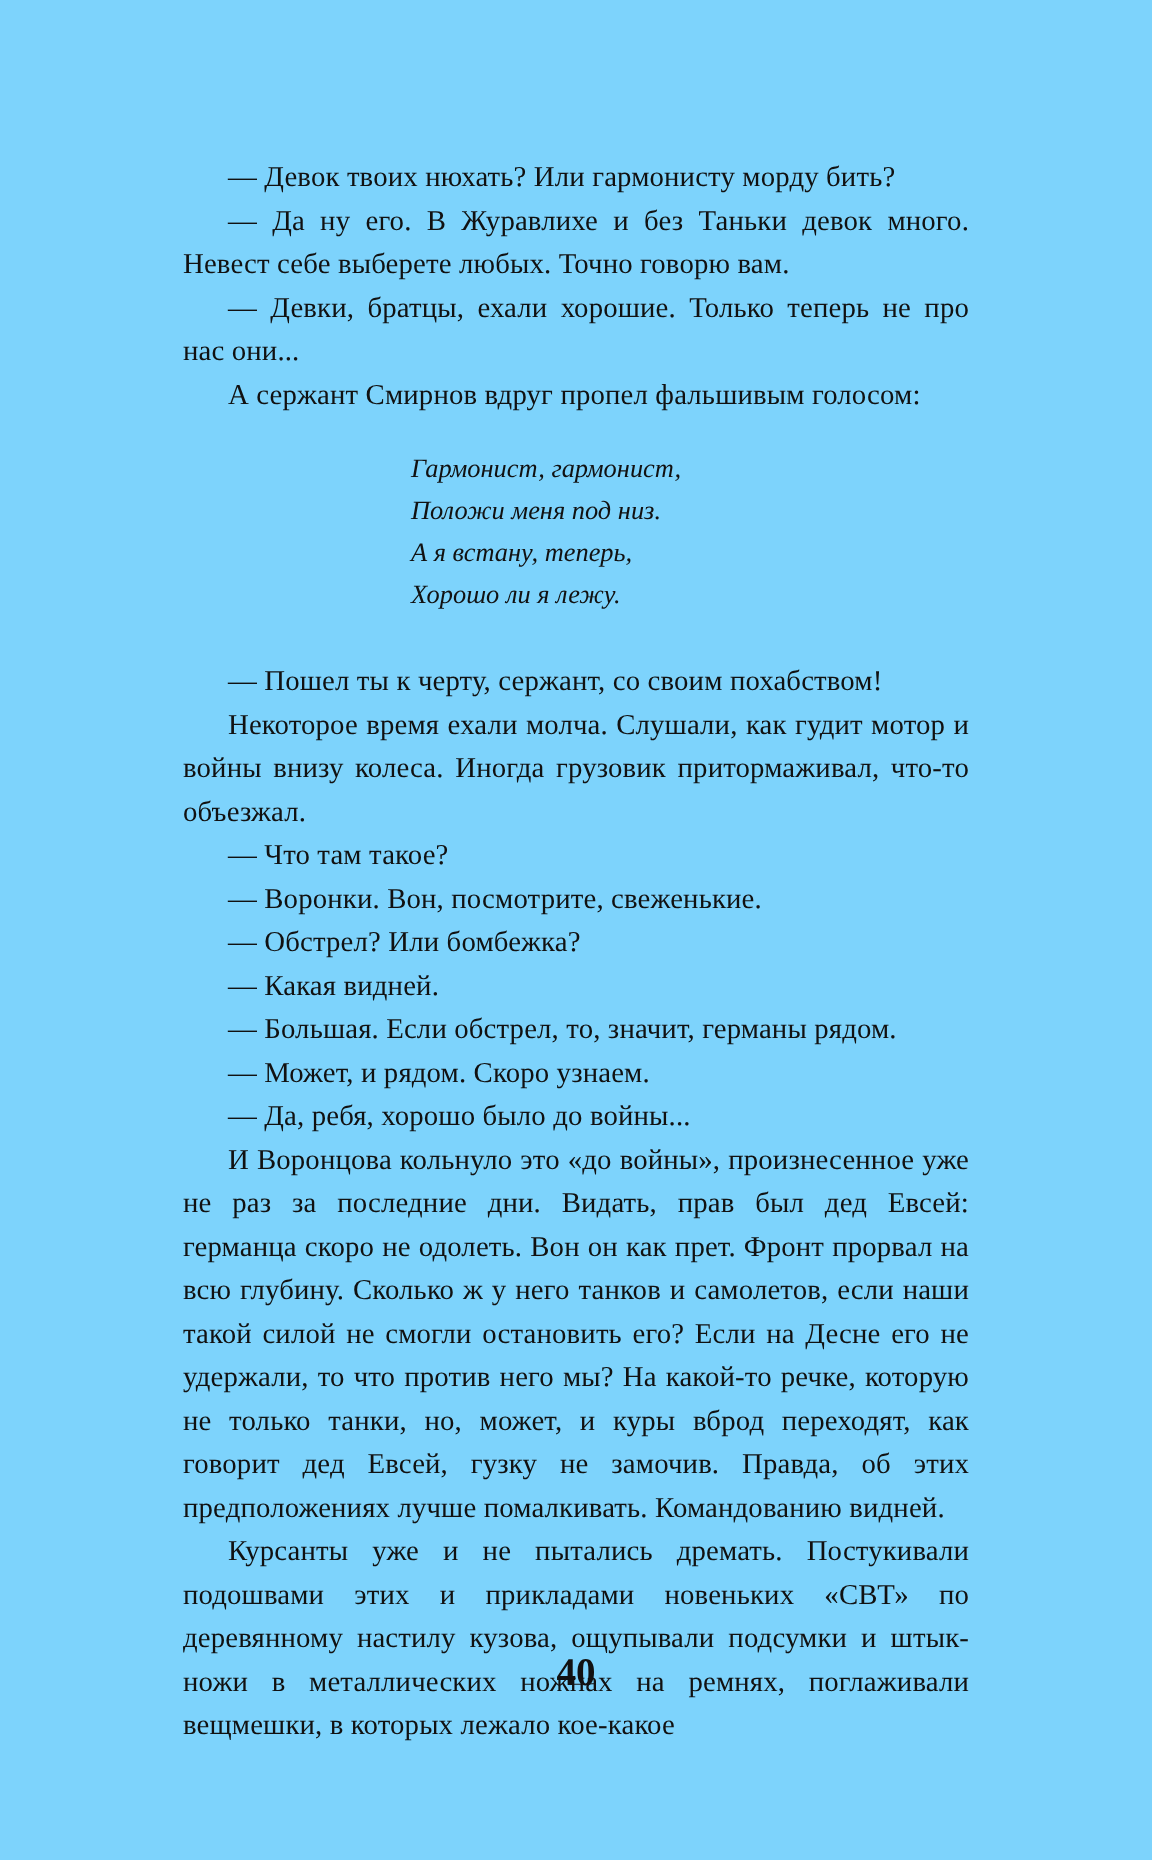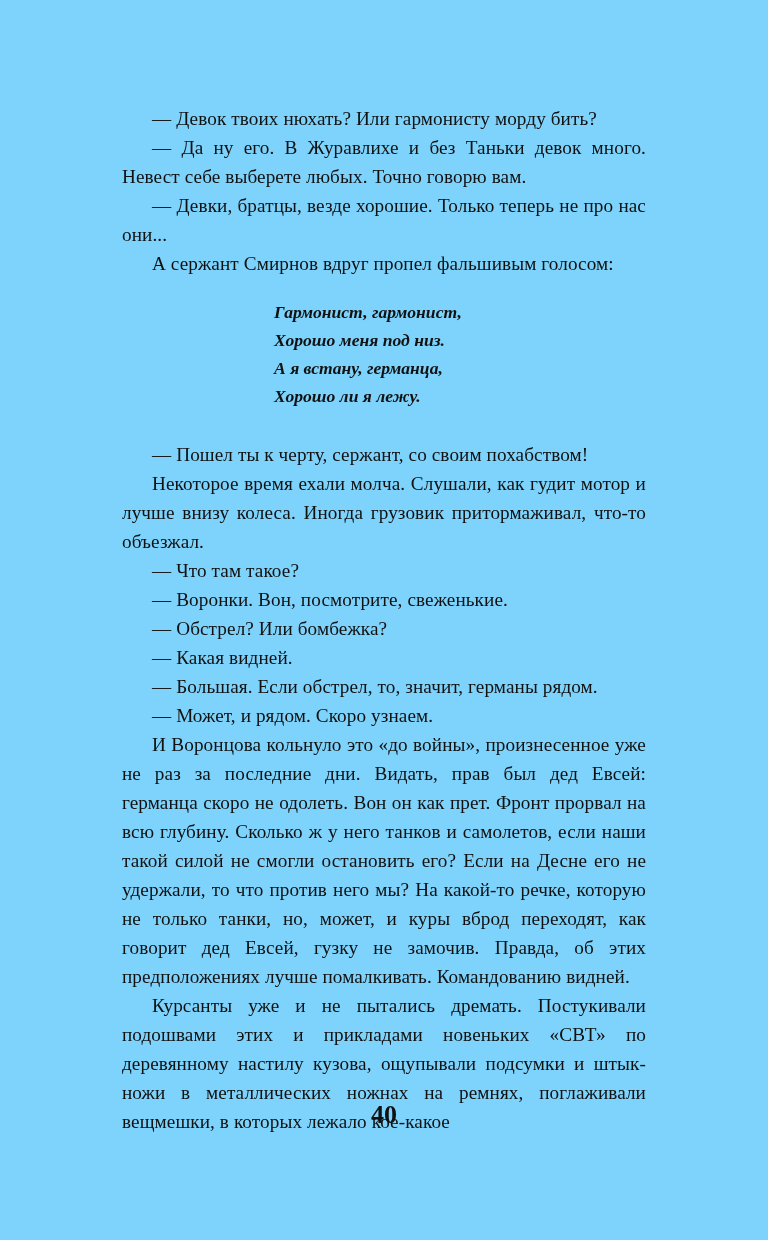--- a/index.html
+++ b/index.html
@@ -43,21 +43,20 @@
   .verse {
     margin: 20px 0 30px 0;
     padding-left: 152px;
   }
   .verse .line {
     font-style: italic;
     font-size: 17.6px;
     line-height: 28px;
     text-align: left;
     white-space: nowrap;
-    font-weight: bold;
   }
   .page-number {
     position: absolute;
     left: 0;
     top: 1100px;
     width: 768px;
     text-align: center;
     font-size: 26px;
     font-weight: bold;
     font-family: "Liberation Serif", "DejaVu Serif", serif;
@@ -65,38 +64,39 @@
 </style>
 </head>
 <body>
 
 <div class="page">
 
   <div class="text-column">
 
     <p class="indent">— Девок твоих нюхать? Или гармонисту морду бить?</p>
     <p class="indent">— Да ну его. В Журавлихе и без Таньки девок много. Невест себе выберете любых. Точно говорю вам.</p>
-    <p class="indent">— Девки, братцы, везде хорошие. Только теперь не про нас они...</p>
+    <p class="indent">— Девки, братцы, ехали хорошие. Только теперь не про нас они...</p>
     <p class="indent">А сержант Смирнов вдруг пропел фальшивым голосом:</p>
 
     <div class="verse">
       <div class="line">Гармонист, гармонист,</div>
-      <div class="line">Хорошо меня под низ.</div>
-      <div class="line">А я встану, германца,</div>
+      <div class="line">Положи меня под низ.</div>
+      <div class="line">А я встану, теперь,</div>
       <div class="line">Хорошо ли я лежу.</div>
     </div>
 
     <p class="indent">— Пошел ты к черту, сержант, со своим похабством!</p>
-    <p class="indent">Некоторое время ехали молча. Слушали, как гудит мотор и лучше внизу колеса. Иногда грузовик притормаживал, что-то объезжал.</p>
+    <p class="indent">Некоторое время ехали молча. Слушали, как гудит мотор и войны внизу колеса. Иногда грузовик притормаживал, что-то объезжал.</p>
     <p class="indent">— Что там такое?</p>
     <p class="indent">— Воронки. Вон, посмотрите, свеженькие.</p>
     <p class="indent">— Обстрел? Или бомбежка?</p>
     <p class="indent">— Какая видней.</p>
     <p class="indent">— Большая. Если обстрел, то, значит, германы рядом.</p>
     <p class="indent">— Может, и рядом. Скоро узнаем.</p>
+    <p class="indent">— Да, ребя, хорошо было до войны...</p>
     <p class="indent">И Воронцова кольнуло это «до войны», произнесенное уже не раз за последние дни. Видать, прав был дед Евсей: германца скоро не одолеть. Вон он как прет. Фронт прорвал на всю глубину. Сколько ж у него танков и самолетов, если наши такой силой не смогли остановить его? Если на Десне его не удержали, то что против него мы? На какой-то речке, которую не только танки, но, может, и куры вброд переходят, как говорит дед Евсей, гузку не замочив. Правда, об этих предположениях лучше помалкивать. Командованию видней.</p>
     <p class="indent">Курсанты уже и не пытались дремать. Постукивали подошвами этих и прикладами новеньких «СВТ» по деревянному настилу кузова, ощупывали подсумки и штык-ножи в металлических ножнах на ремнях, поглаживали вещмешки, в которых лежало кое-какое</p>
 
   </div>
 
   <div class="page-number">40</div>
 
 </div>
 
 </body></html>

